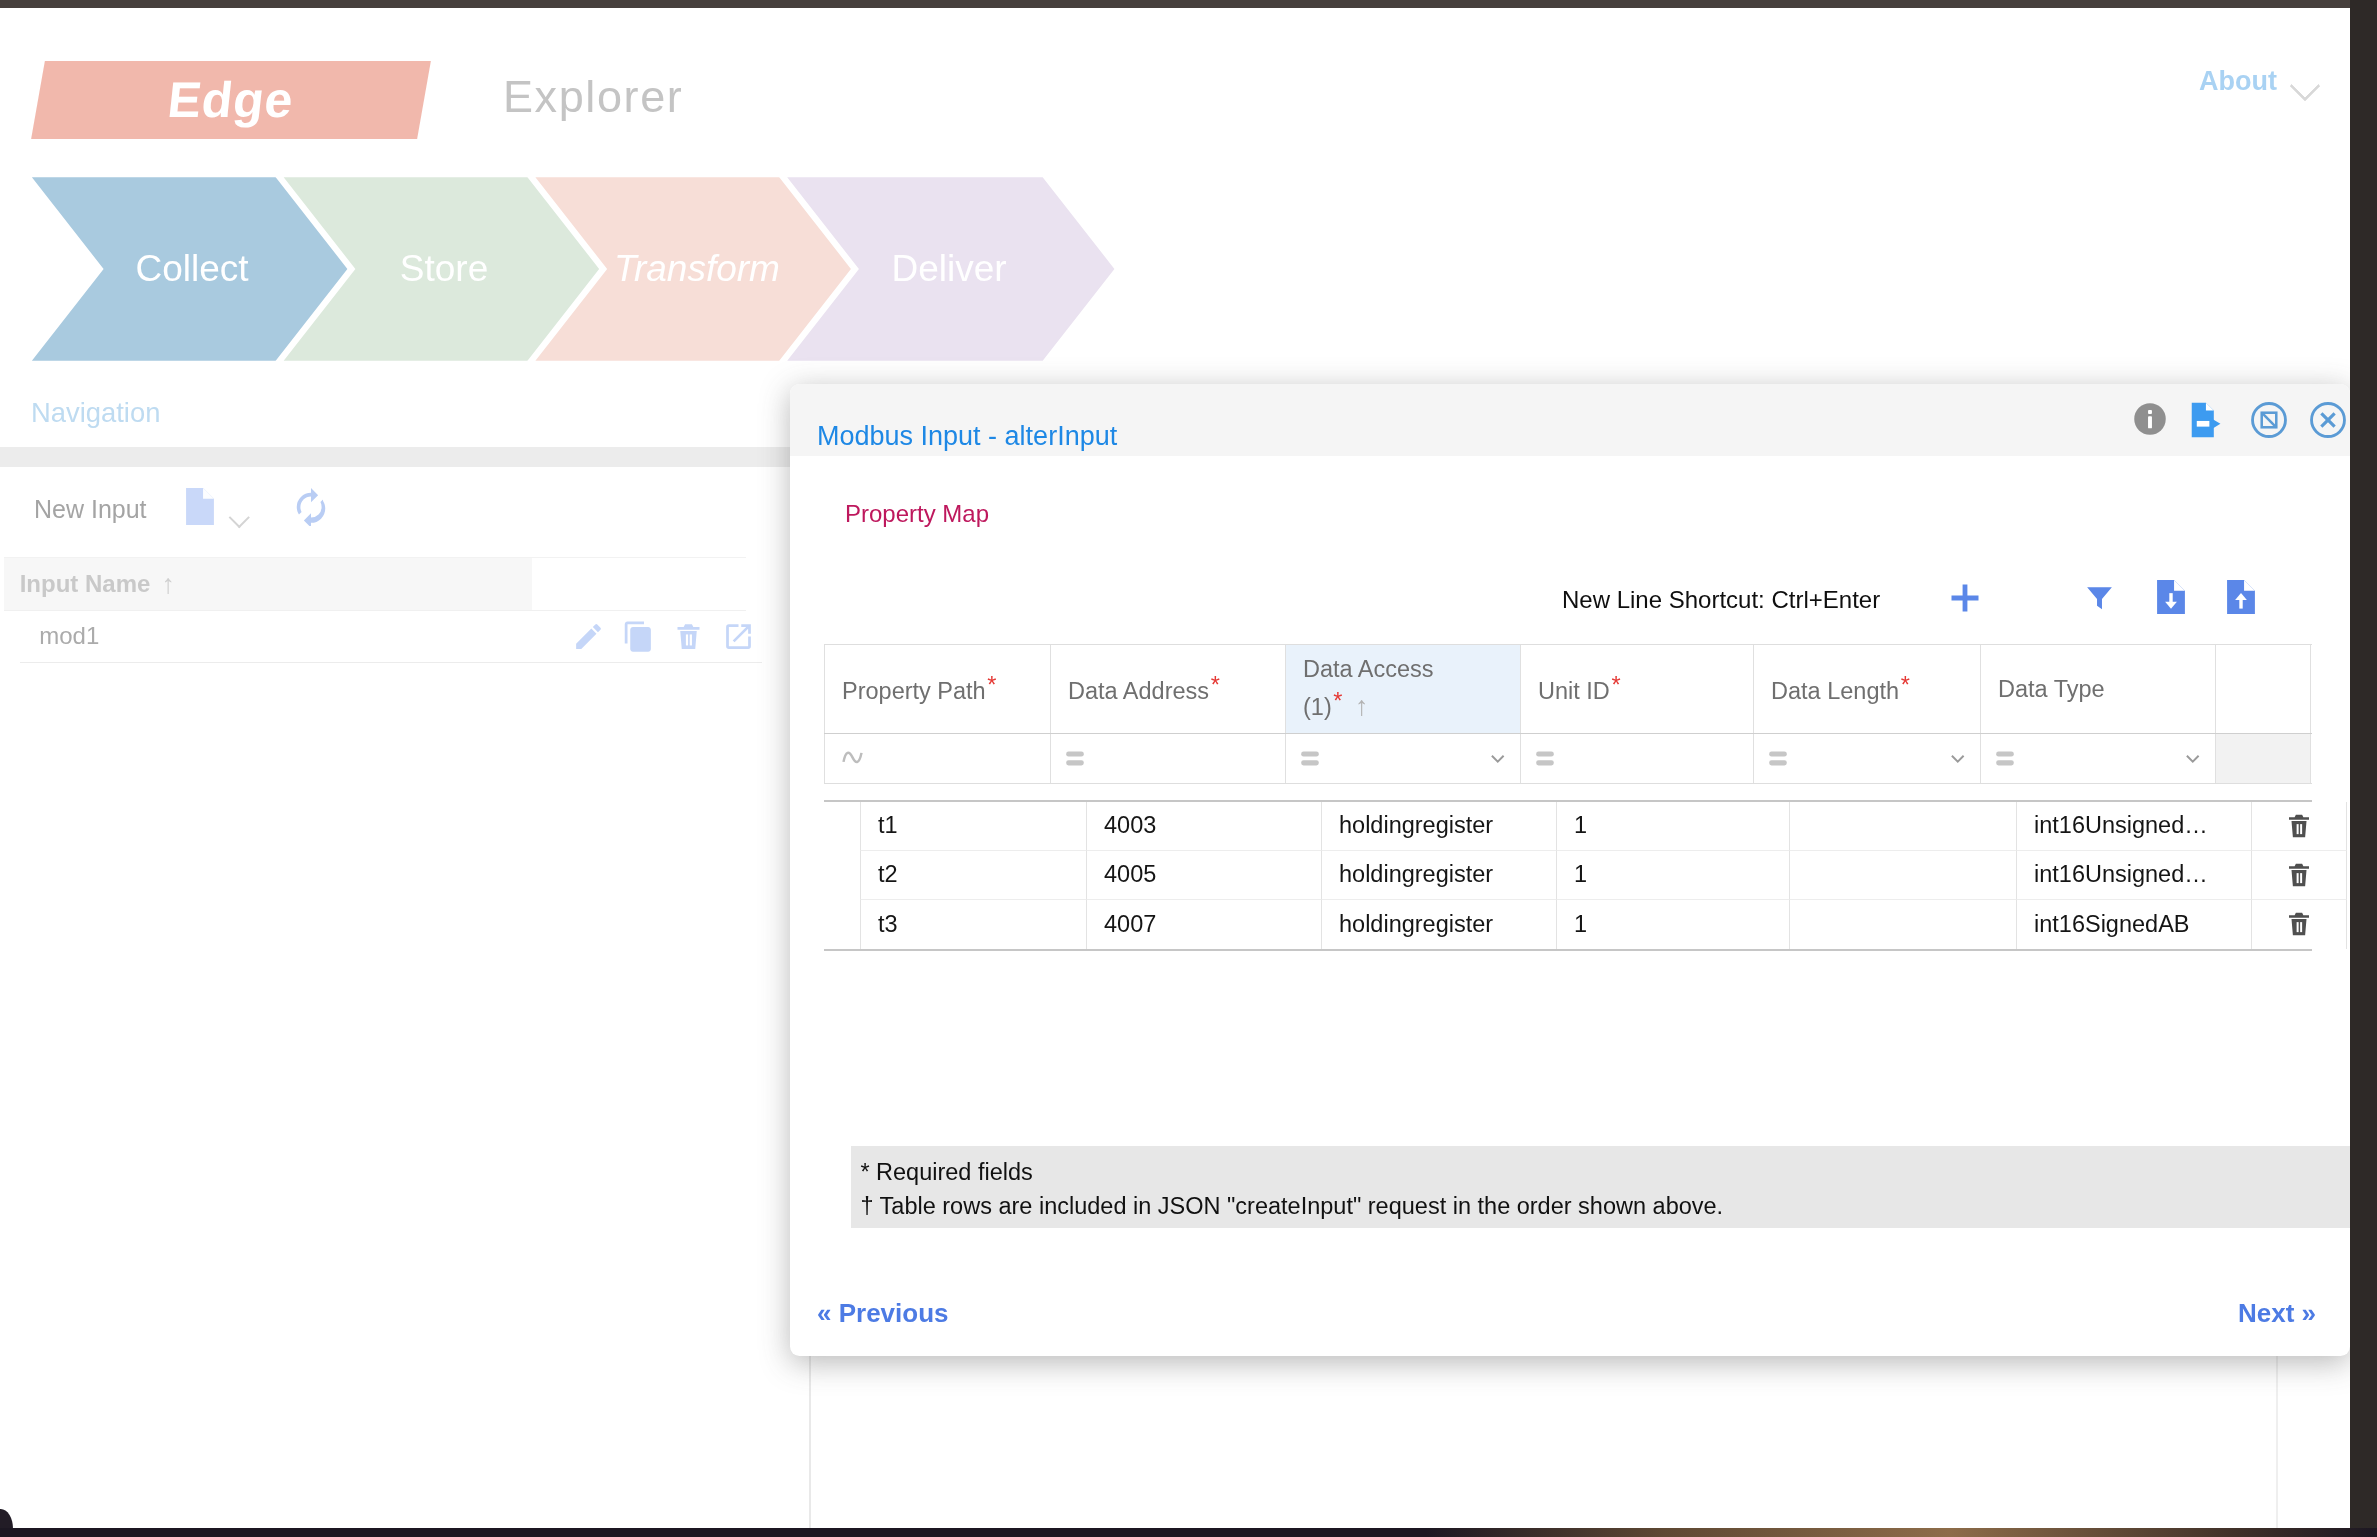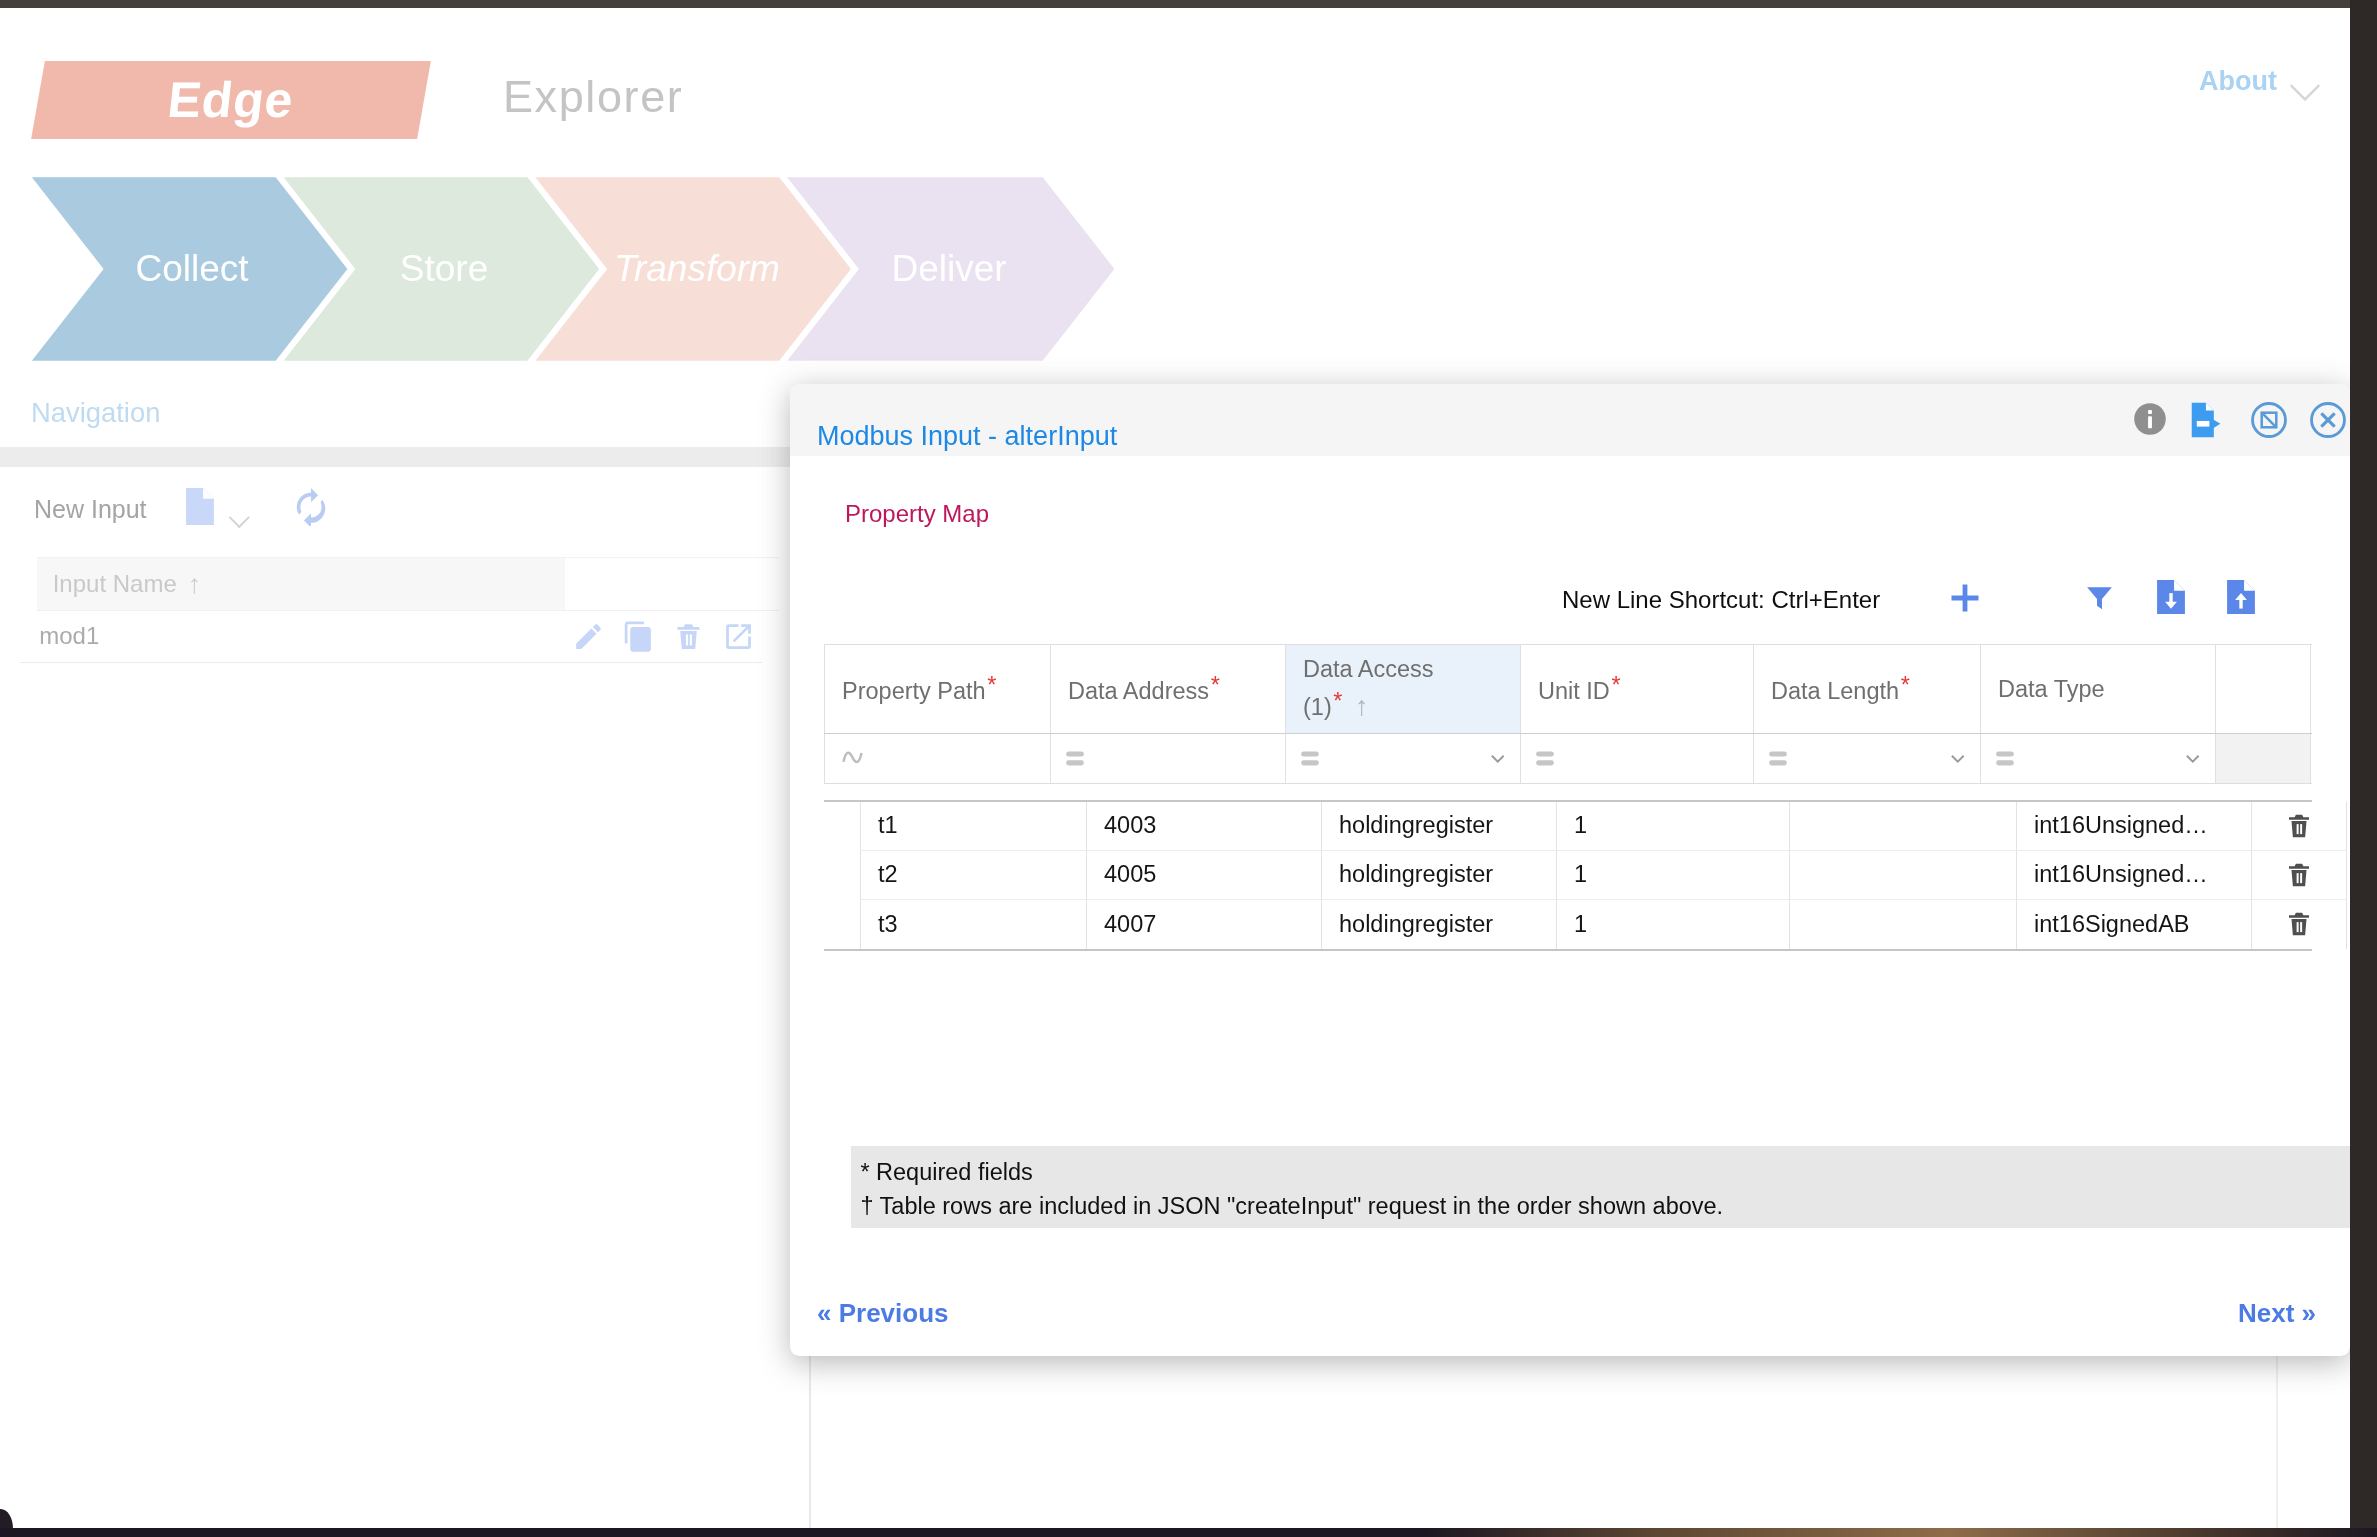--- a/index.html
+++ b/index.html
@@ -27,21 +27,21 @@
     color:#ffffff;font-size:37px;pointer-events:none;}
 
   .nav-title{position:absolute;left:31px;top:397px;font-size:27.4px;color:#bedbf1;}
   .nav-bar{position:absolute;left:0;top:447px;width:811px;height:20.4px;background:#ececec;}
   .new-input-label{position:absolute;left:34px;top:495px;font-size:25px;color:#a4a4a4;}
   .icon{display:inline-block;line-height:0;}
   .new-file-icon{position:absolute;left:183px;top:486px;color:#c9d8f9;}
   .nav-chev{position:absolute;left:232px;top:510px;width:12.5px;height:12.5px;border-right:2.4px solid #d4d4d4;border-bottom:2.4px solid #d4d4d4;transform:rotate(45deg);}
   .refresh-icon{position:absolute;left:292px;top:488px;color:#b9cdf4;}
 
-  .nav-thead{position:absolute;left:37px;top:557px;width:742px;height:52px;border-top:1.6px solid #f2f2f2;border-bottom:1.6px solid #f0f0f0;}
+  .nav-thead{position:absolute;left:4px;top:557px;width:742px;height:52px;border-top:1.6px solid #f2f2f2;border-bottom:1.6px solid #f0f0f0;font-weight:bold;}
   .nav-thcell{position:absolute;left:0;top:0;width:528px;height:100%;background:#f7f7f7;display:flex;align-items:center;padding-left:15.7px;box-sizing:border-box;
     font-size:24px;color:#c9c9c9;}
   .nav-thcell .sort{margin-left:11px;color:#d0d0d0;font-size:27px;}
   .nav-row{position:absolute;left:19.6px;top:610px;width:742px;height:52px;border-bottom:1.6px solid #ececec;display:flex;align-items:center;}
   .nav-row .nm{padding-left:19.6px;font-size:24px;color:#ababab;flex:1;}
   .nav-row .acts{display:flex;gap:17px;align-items:center;padding-right:6.3px;color:#c5d6f8;}
 
   .v-divider{position:absolute;left:809px;top:467px;width:1.6px;height:1061px;background:#e9e9e9;}
   .panel-border-r{position:absolute;left:2276px;top:467px;width:1.6px;height:1061px;background:#efefef;}
 

